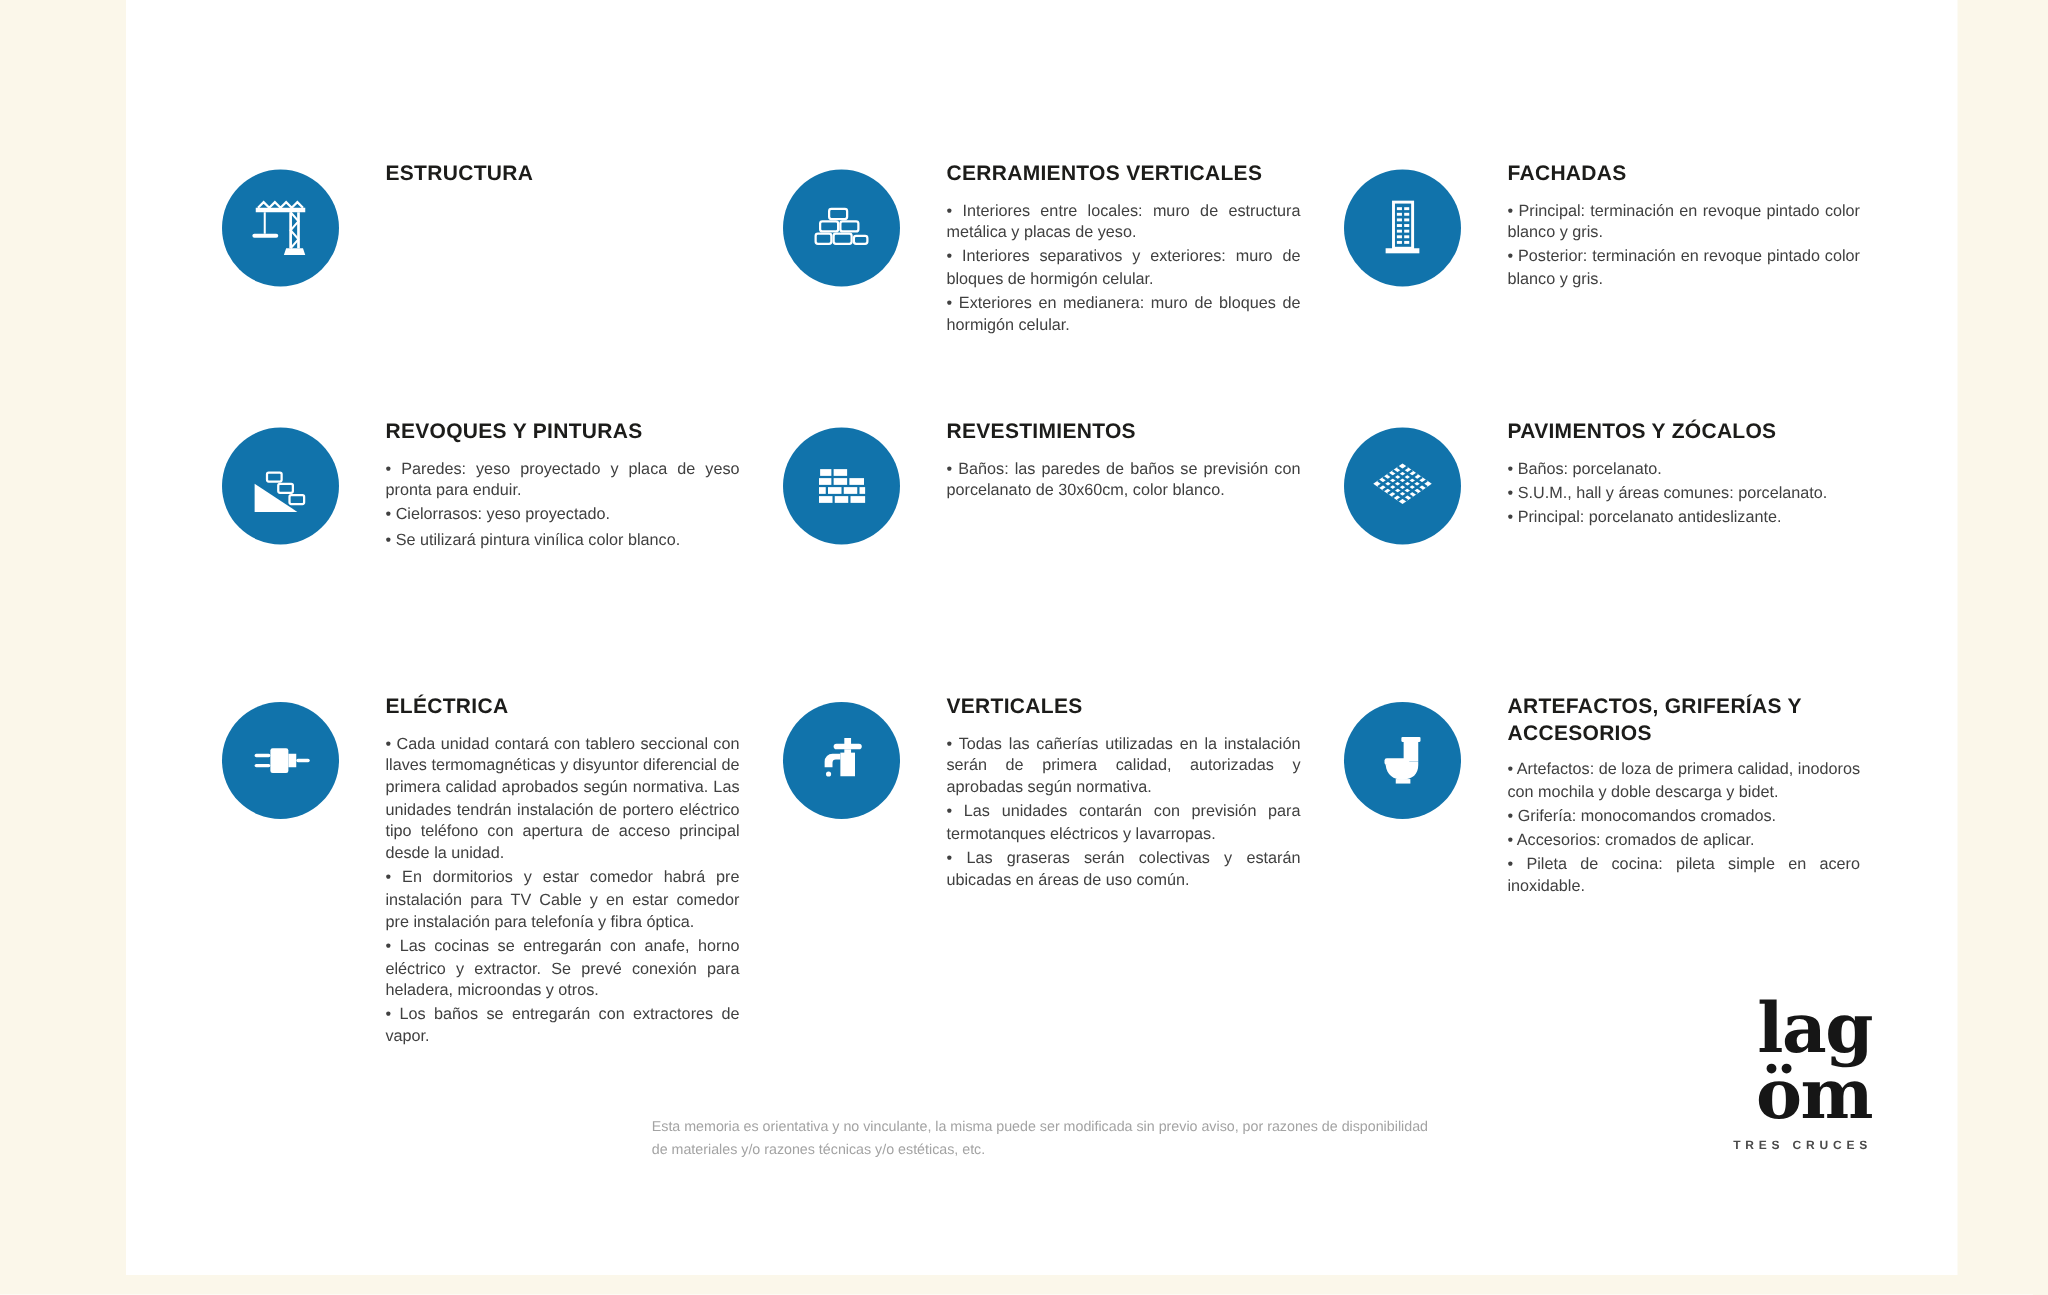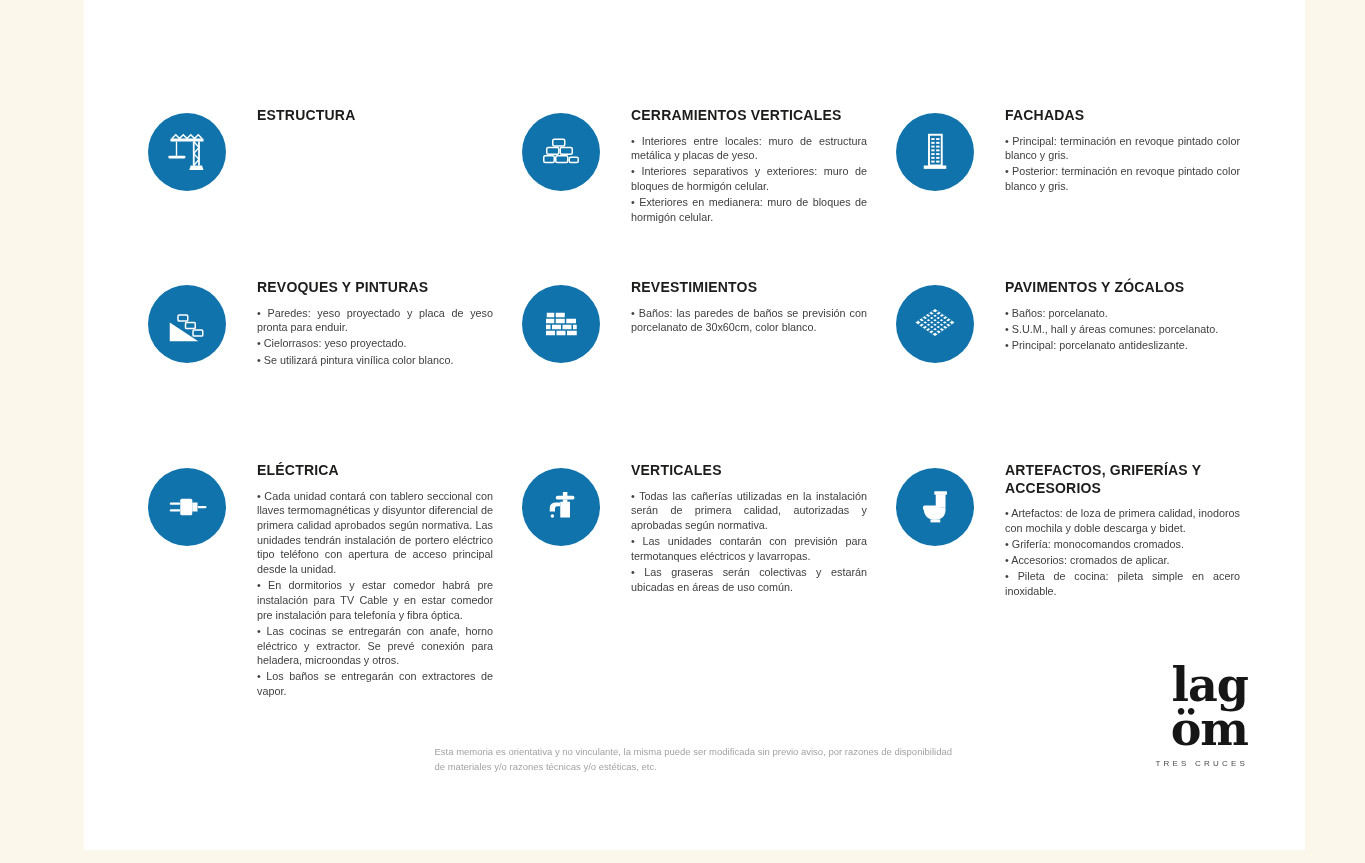--- a/index.html
+++ b/index.html
@@ -43,21 +43,21 @@
     font-size:9.5px;line-height:1.55;color:#a3a3a3;
   }
   .logo{
     position:absolute;right:57px;top:663px;color:#161616;
     font-family:"DejaVu Serif",serif;
     text-align:right;
   }
   .logo-line{font-size:46px;line-height:44px;font-weight:bold;letter-spacing:-1px}
   .logo-sub{
     font-family:"Liberation Sans",sans-serif;
-    font-size:8px;letter-spacing:3.2px;color:#4a4a4a;margin-top:8px;white-space:nowrap;
+    font-size:8px;letter-spacing:3.2px;color:#4a4a4a;margin-top:8px;white-space:nowrap;font-weight:bold;
   }
 </style>
 </head>
 <body>
 
 <div class="canvas">
   <div class="paper">
     <div class="grid">
   <section class="cell">
     <div class="icon-wrap">

